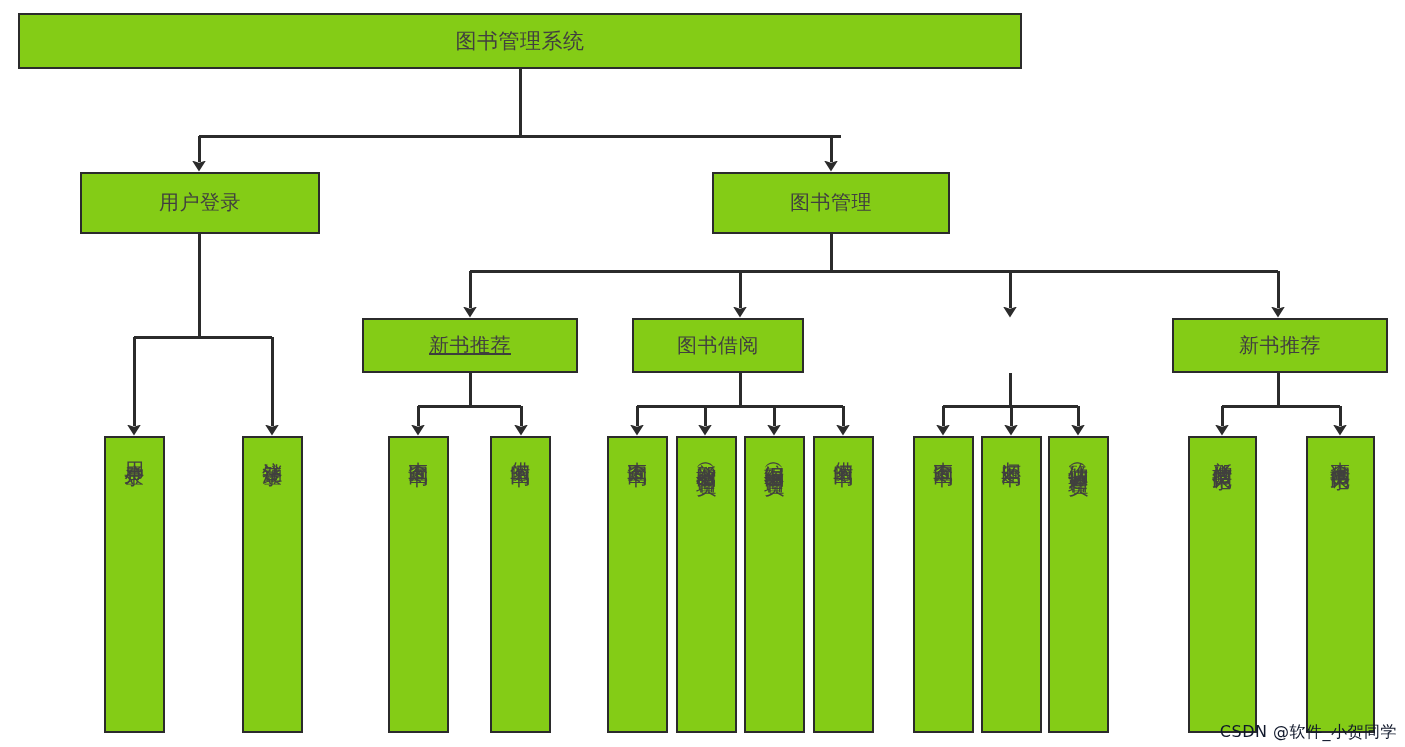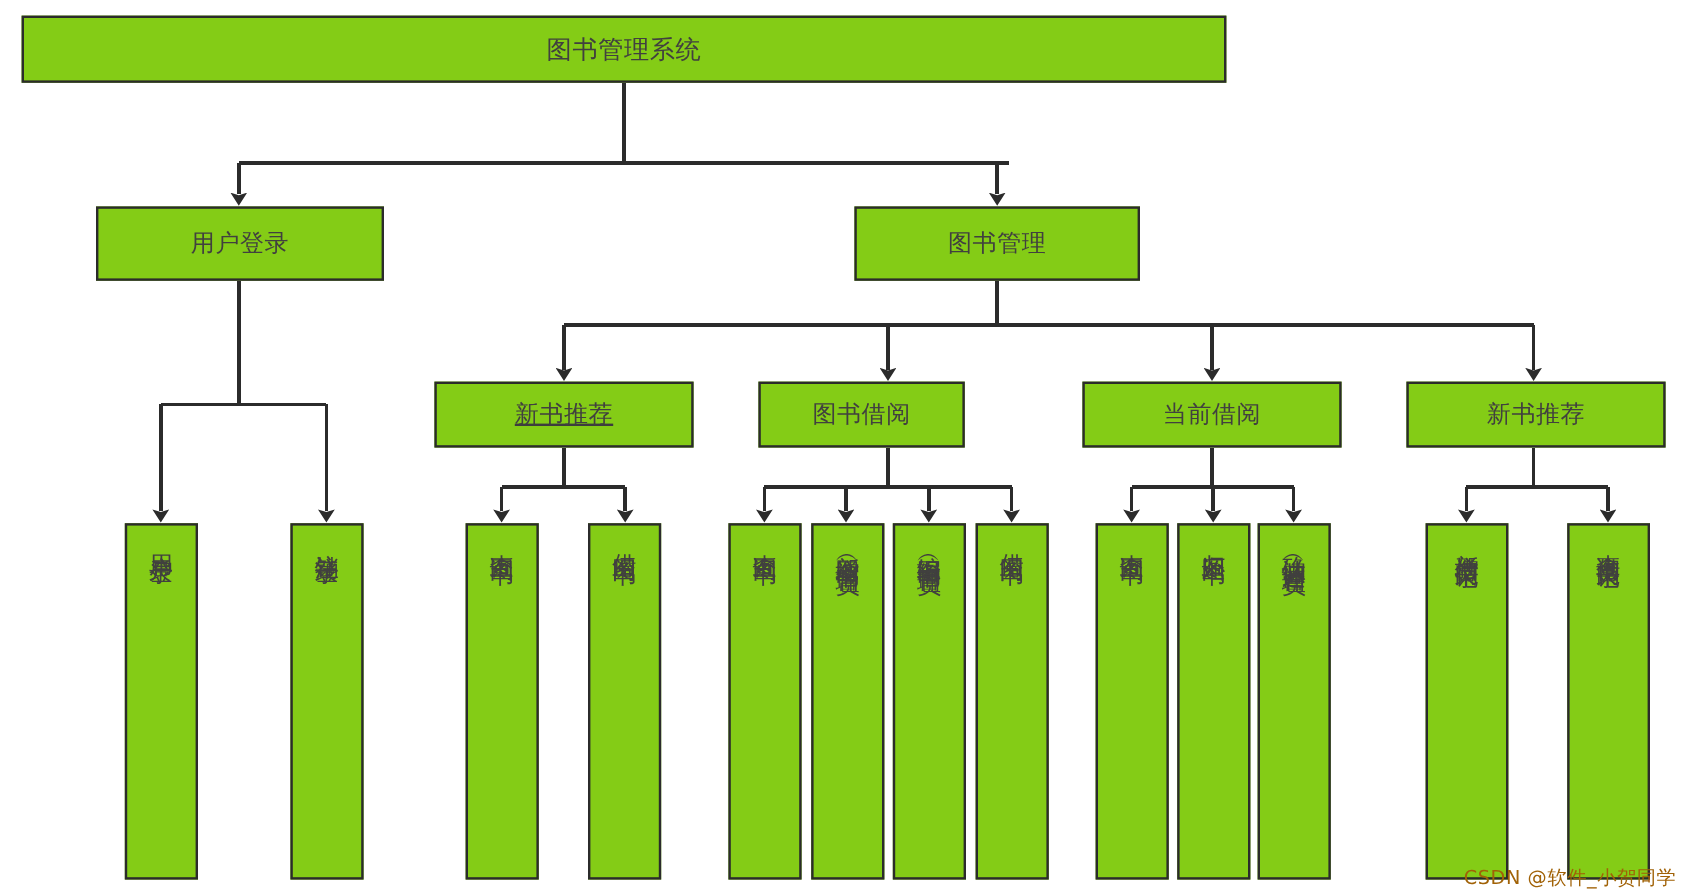--- a/index.html
+++ b/index.html
@@ -53,21 +53,21 @@
     white-space:nowrap;
   }
   .leaf.mid .lbl{padding-top:2px;}
 
   
   #watermark{
     position:absolute;
     right:8px;
     bottom:4px;
     font-size:16px;
-    color:#a16207;
+    color:#0f172a;
     letter-spacing:0.5px;
     white-space:nowrap;
     font-family:"DejaVu Sans","Liberation Sans",sans-serif;
   }
 </style>
 </head>
 <body>
 
 <div id="canvas">
 
@@ -134,23 +134,20 @@
   </div>
 
   <div class="node h-node" style="left:362px;top:318px;width:216px;height:55px;text-decoration:underline;">
     <span class="lbl">新书推荐</span>
   </div>
 
   <div class="node h-node" style="left:632px;top:318px;width:172px;height:55px;">
     <span class="lbl">图书借阅</span>
   </div>
 
-  <div class="node h-node" style="left:902px;top:318px;width:216px;height:55px;">
-    <span class="lbl">当前借阅</span>
-  </div>
 
   <div class="node h-node" style="left:1172px;top:318px;width:216px;height:55px;">
     <span class="lbl">新书推荐</span>
   </div>
 
   <div class="node leaf" style="left:104px;top:436px;width:61px;height:297px;">
     <span class="lbl">用户登录</span>
   </div>
   <div class="node leaf" style="left:242px;top:436px;width:61px;height:297px;">
     <span class="lbl">注销登录</span>

